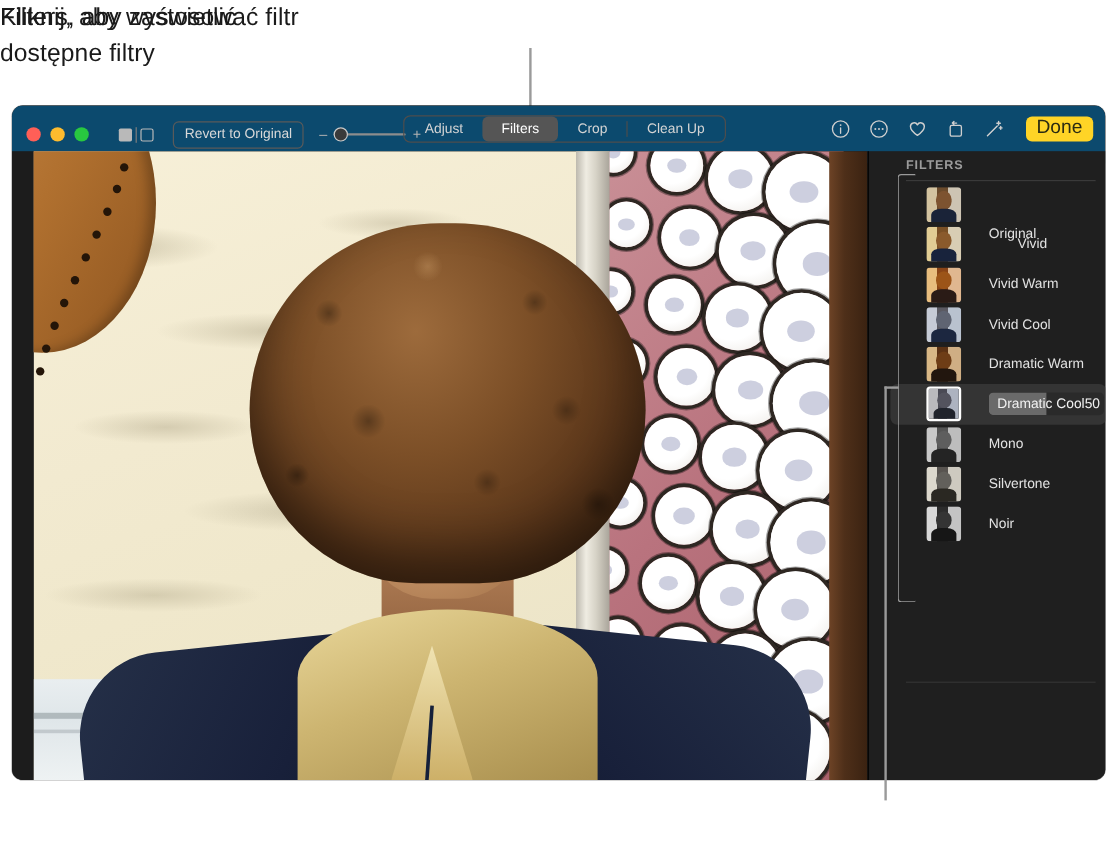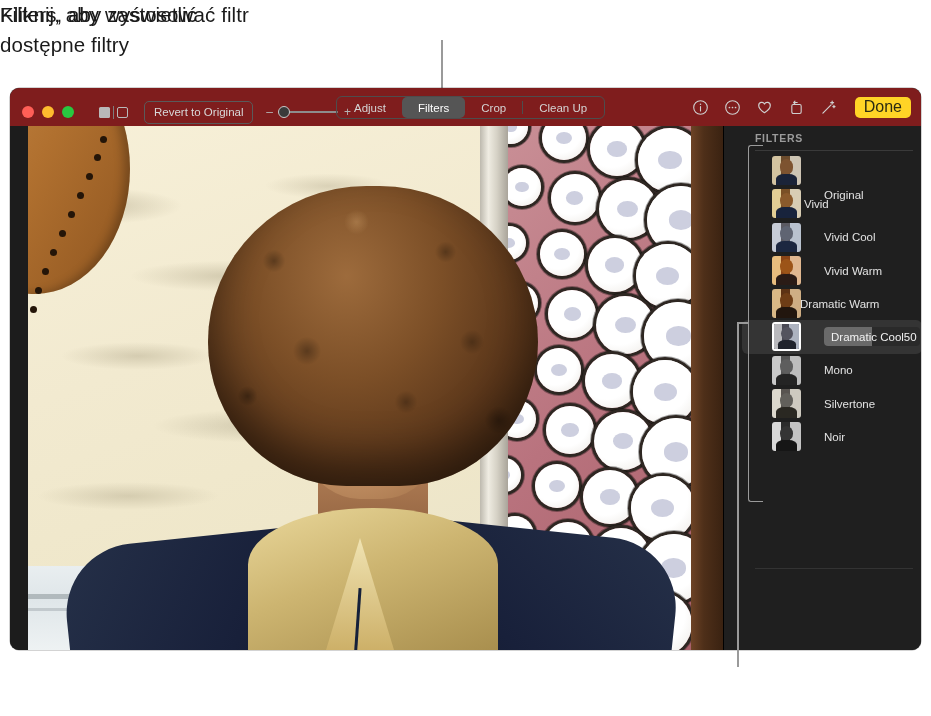--- a/index.html
+++ b/index.html
@@ -33,21 +33,21 @@
     width:911px; height:562px;
     background:#1e1e1e;
     border-radius:9px;
     overflow:hidden;
     box-shadow:0 0 0 0.5px rgba(0,0,0,0.35);
   }
 
   
   .toolbar{
     position:absolute;left:0;top:0;width:911px;height:48px;
-    background:#7f1d1d;
+    background:#0c4a6e;
     display:flex;align-items:center;
   }
   .traffic{display:flex;align-items:center;gap:8px;margin-left:12px;}
   .dot{width:12px;height:12px;border-radius:50%;}
   .dot.red{background:#ff5f57;}
   .dot.yellow{background:#febc2e;}
   .dot.green{background:#28c840;}
 
   .viewtoggle{display:flex;align-items:center;gap:3px;margin-left:25px;}
   .sq-filled{width:11px;height:11px;background:#b9b9b9;border-radius:1.5px;}
@@ -586,45 +586,45 @@
             <div class="t-body" style="background: rgb(26, 35, 56);"></div>
           </div>
           <span class="filter-label" style="margin-left: 52px; margin-top: 48px;">Original</span>
         </div>
         <div class="filter-row">
           <div class="thumb">
             <div class="t-bg" style="background: linear-gradient(90deg, rgb(226, 205, 148) 0%, rgb(226, 205, 148) 30%, rgb(122, 80, 38) 30%, rgb(122, 80, 38) 62%, rgb(216, 205, 180) 62%, rgb(216, 205, 180) 100%);"></div>
             <div class="t-head" style="background: rgb(138, 90, 44);"></div>
             <div class="t-body" style="background: rgb(24, 35, 60);"></div>
           </div>
-          <span class="filter-label" style="margin-left: 32px;">Vivid</span>
+          <span class="filter-label" style="margin-left: 76px;">Vivid</span>
+        </div>
+        <div class="filter-row">
+          <div class="thumb">
+            <div class="t-bg" style="background: linear-gradient(90deg, rgb(232, 189, 126) 0%, rgb(232, 189, 126) 30%, rgb(138, 68, 23) 30%, rgb(138, 68, 23) 62%, rgb(224, 183, 144) 62%, rgb(224, 183, 144) 100%);"></div>
+            <div class="t-head" style="background: rgb(156, 84, 24);"></div>
+            <div class="t-body" style="background: rgb(42, 27, 22);"></div>
+          </div>
+          <span class="filter-label" style="margin-left: 52px;">Vivid Warm</span>
         </div>
         <div class="filter-row">
           <div class="thumb">
             <div class="t-bg" style="background: linear-gradient(90deg, rgb(198, 203, 214) 0%, rgb(198, 203, 214) 30%, rgb(91, 90, 98) 30%, rgb(91, 90, 98) 62%, rgb(185, 194, 207) 62%, rgb(185, 194, 207) 100%);"></div>
             <div class="t-head" style="background: rgb(95, 100, 114);"></div>
             <div class="t-body" style="background: rgb(28, 39, 64);"></div>
           </div>
           <span class="filter-label" style="margin-left: 52px;">Vivid Cool</span>
         </div>
         <div class="filter-row">
           <div class="thumb">
-            <div class="t-bg" style="background: linear-gradient(90deg, rgb(232, 189, 126) 0%, rgb(232, 189, 126) 30%, rgb(138, 68, 23) 30%, rgb(138, 68, 23) 62%, rgb(224, 183, 144) 62%, rgb(224, 183, 144) 100%);"></div>
-            <div class="t-head" style="background: rgb(156, 84, 24);"></div>
-            <div class="t-body" style="background: rgb(42, 27, 22);"></div>
-          </div>
-          <span class="filter-label" style="margin-left: 52px;">Vivid Warm</span>
-        </div>
-        <div class="filter-row">
-          <div class="thumb">
             <div class="t-bg" style="background: linear-gradient(90deg, rgb(217, 184, 134) 0%, rgb(217, 184, 134) 30%, rgb(92, 50, 20) 30%, rgb(92, 50, 20) 62%, rgb(207, 174, 132) 62%, rgb(207, 174, 132) 100%);"></div>
             <div class="t-head" style="background: rgb(110, 61, 22);"></div>
             <div class="t-body" style="background: rgb(34, 22, 14);"></div>
           </div>
-          <span class="filter-label" style="margin-left: 28px;">Dramatic Warm</span>
+          <span class="filter-label" style="margin-left: 52px;">Dramatic Warm</span>
         </div>
         <div class="filter-row selected">
           <div class="thumb">
             <div class="t-bg" style="background: linear-gradient(90deg, rgb(185, 185, 189) 0%, rgb(185, 185, 189) 30%, rgb(74, 74, 85) 30%, rgb(74, 74, 85) 62%, rgb(173, 179, 192) 62%, rgb(173, 179, 192) 100%);"></div>
             <div class="t-head" style="background: rgb(83, 83, 94);"></div>
             <div class="t-body" style="background: rgb(32, 35, 44);"></div>
           </div>
           <div class="slider-chip">
             <span class="fill" style="width: 50%;"></span>
             <span class="lbl">Dramatic Cool</span>

